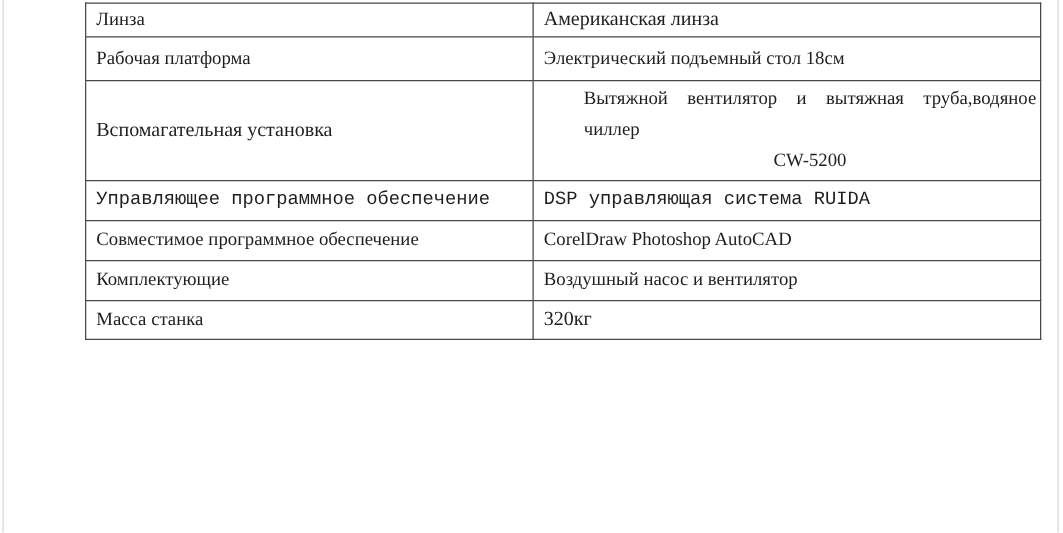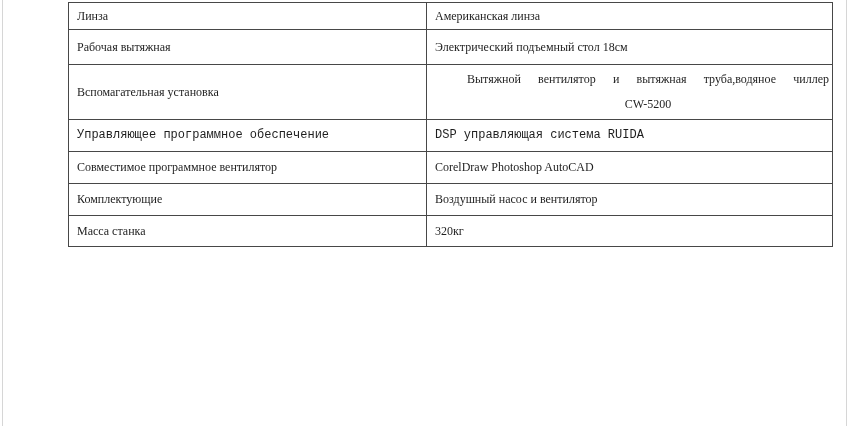--- a/index.html
+++ b/index.html
@@ -30,37 +30,37 @@
     left: 68px;
     top: 2px;
     width: 764px;
     border-collapse: collapse;
     table-layout: fixed;
   }
   .spec-table td {
     border: 1.7px solid #474747;
     vertical-align: middle;
     padding: 2px 4px 2px 8px;
-    font-size: 12px;
+    font-size: 15px;
     line-height: 1.35;
     color: #1e1e1e;
     overflow: hidden;
   }
   .spec-table col.c1 { width: 358px; }
   .spec-table col.c2 { width: 406px; }
 
   tr.r1 { height: 27px; }
   tr.r2 { height: 35px; }
   tr.r3 { height: 45px; }
   tr.r4 { height: 32px; font-family: Liberation Mono, monospace; }
   tr.r5 { height: 32px; }
   tr.r6 { height: 32px; }
   tr.r7 { height: 31px; }
 
-  td.big-text { font-size: 12px; }
+  td.big-text { font-size: 16px; }
 
   td.multiline-value {
     padding-right: 3px;
     line-height: 25px;
     padding-left: 40px;
   }
   .justified-line {
     display: block;
     text-align: justify;
     text-align-last: justify;
@@ -80,36 +80,36 @@
   <colgroup>
       <col class="c1">
       <col class="c2">
     </colgroup>
   <tbody>
     <tr class="r1">
       <td>Линза</td>
       <td class="big-text">Американская линза</td>
     </tr>
     <tr class="r2">
-      <td>Рабочая вытяжная</td>
+      <td>Рабочая платформа</td>
       <td>Электрический подъемный стол 18см</td>
     </tr>
     <tr class="r3">
       <td class="big-text">Вспомагательная установка</td>
       <td class="multiline-value">
         <span class="justified-line">Вытяжной вентилятор и вытяжная труба,водяное чиллер</span>
         <span class="plain-line">CW-5200</span>
       </td>
     </tr>
     <tr class="r4">
       <td>Управляющее программное обеспечение</td>
       <td>DSP управляющая система RUIDA</td>
     </tr>
     <tr class="r5">
-      <td>Совместимое программное вентилятор</td>
+      <td>Совместимое программное обеспечение</td>
       <td>CorelDraw Photoshop AutoCAD</td>
     </tr>
     <tr class="r6">
       <td>Комплектующие</td>
       <td>Воздушный насос и вентилятор</td>
     </tr>
     <tr class="r7">
       <td>Масса станка</td>
       <td class="big-text">320кг</td>
     </tr>

